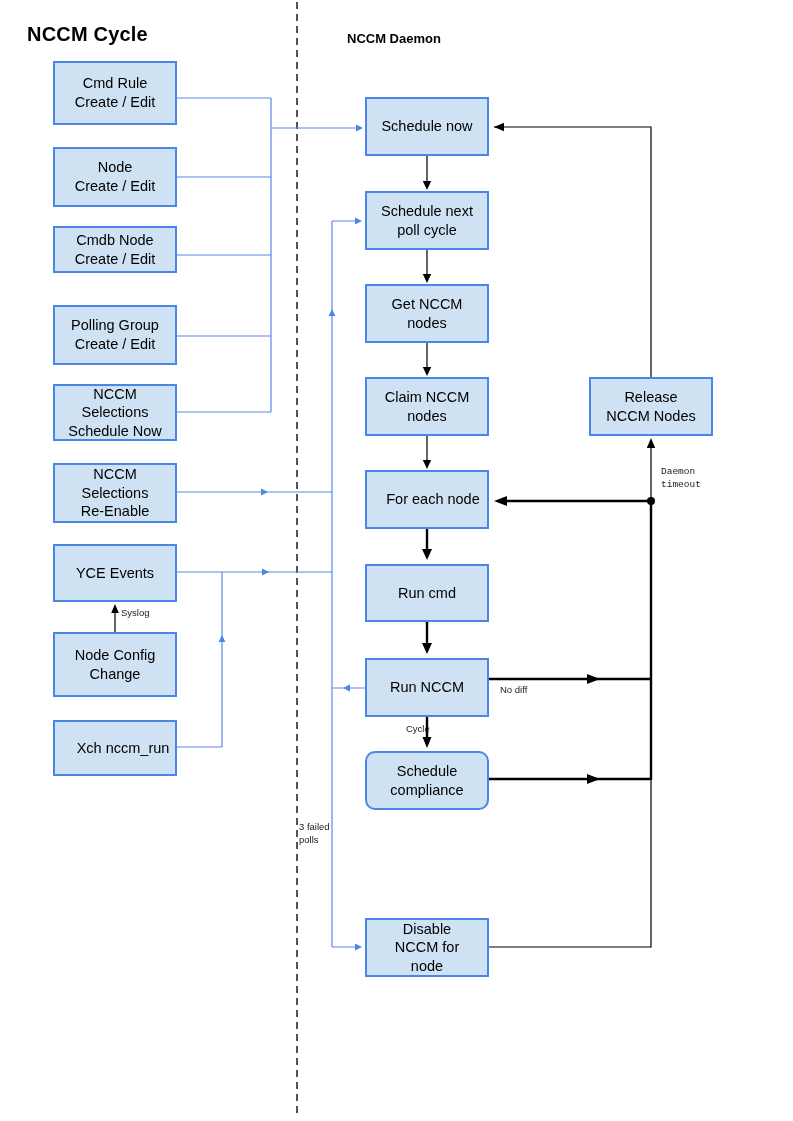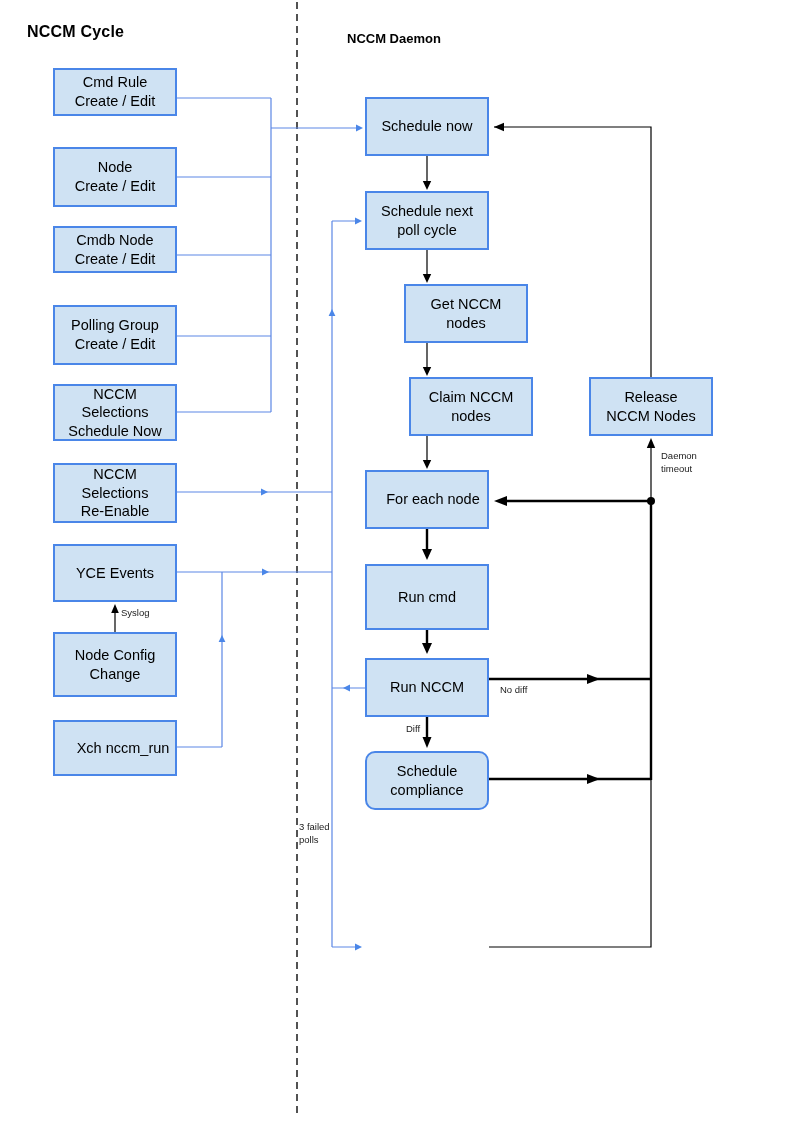--- a/index.html
+++ b/index.html
@@ -8,21 +8,21 @@
     font-family:"Liberation Sans", sans-serif;color:#000;overflow:hidden;
   }
   .wires{position:absolute;left:0;top:0;width:793px;height:1121px;}
   .node{
     position:absolute;width:124px;box-sizing:border-box;
     background:#cfe2f3;border:2px solid #4a86e8;
     display:flex;align-items:center;justify-content:center;
     text-align:center;white-space:pre-line;
     font-size:14.5px;line-height:1.28;color:#000;
   }
-  .title-main{position:absolute;font-size:16px;font-weight:bold;letter-spacing:.2px;}
+  .title-main{position:absolute;font-size:20px;font-weight:bold;letter-spacing:.2px;}
   .title-sub{position:absolute;font-size:13px;font-weight:bold;}
   .edge-label{
     position:absolute;font-size:9.5px;line-height:1.35;color:#1a1a1a;
     white-space:pre-line;
   }
 </style>
 </head>
 <body>
 
 <div class="canvas">
@@ -80,21 +80,21 @@
       <polygon points="422,549 432,549 427,560"></polygon>
       <polygon points="422,643 432,643 427,654"></polygon>
       <polygon points="422.5,737 431.5,737 427,748"></polygon>
     </g>
     <circle cx="651" cy="501" r="4" fill="#000"></circle>
   </svg>
 
   <div class="title-main" style="left:27px;top:23px;">NCCM Cycle</div>
   <div class="title-sub" style="left:347px;top:31px;">NCCM Daemon</div>
 
-  <div class="node" style="left:53px;top:68px;height:48px;">Cmd Rule
+  <div class="node" style="left:53px;top:61px;height:64px;">Cmd Rule
 Create / Edit</div>
   <div class="node" style="left:53px;top:147px;height:60px;">Node
 Create / Edit</div>
   <div class="node" style="left:53px;top:226px;height:47px;">Cmdb Node
 Create / Edit</div>
   <div class="node" style="left:53px;top:305px;height:60px;">Polling Group
 Create / Edit</div>
   <div class="node" style="left:53px;top:384px;height:57px;">NCCM
 Selections
 Schedule Now</div>
@@ -102,33 +102,36 @@
 Selections
 Re-Enable</div>
   <div class="node" style="left:53px;top:544px;height:58px;">YCE Events</div>
   <div class="node" style="left:53px;top:632px;height:65px;">Node Config
 Change</div>
   <div class="node" style="left:53px;top:720px;height:56px;padding-left:16px;">Xch nccm_run</div>
 
   <div class="node" style="left:365px;top:97px;height:59px;">Schedule now</div>
   <div class="node" style="left:365px;top:191px;height:59px;">Schedule next
 poll cycle</div>
-  <div class="node" style="left:365px;top:284px;height:59px;margin-left:39px;">Get NCCM
+  <div class="node" style="left:365px;top:284px;height:59px;">Get NCCM
 nodes</div>
-  <div class="node" style="left:365px;top:377px;height:59px;margin-left:44px;">Claim NCCM
+  <div class="node" style="left:365px;top:377px;height:59px;">Claim NCCM
 nodes</div>
   <div class="node" style="left:365px;top:470px;height:59px;padding-left:12px;">For each node</div>
-  <div class="node" style="left:365px;top:564px;height:66px;">Run cmd</div>
+  <div class="node" style="left:365px;top:564px;height:58px;">Run cmd</div>
   <div class="node" style="left:365px;top:658px;height:59px;">Run NCCM</div>
   <div class="node" style="left:365px;top:751px;height:59px;border-radius:10px;">Schedule
 compliance</div>
+  <div class="node" style="left:365px;top:918px;height:59px;">Disable
+NCCM for
+node</div>
   <div class="node" style="left:589px;top:377px;height:59px;">Release
 NCCM Nodes</div>
 
   <div class="edge-label" style="left:121px;top:607px;">Syslog</div>
   <div class="edge-label" style="left:299px;top:821px;">3 failed
 polls</div>
-  <div class="edge-label" style="left:661px;top:450px;">Daemon
+  <div class="edge-label" style="left:661px;top:466px;font-family:Liberation Mono, monospace;">Daemon
 timeout</div>
   <div class="edge-label" style="left:500px;top:684px;">No diff</div>
-  <div class="edge-label" style="left:406px;top:723px;">Diff</div>
+  <div class="edge-label" style="left:406px;top:723px;">Cycle</div>
 
 </div>
 
 </body></html>

